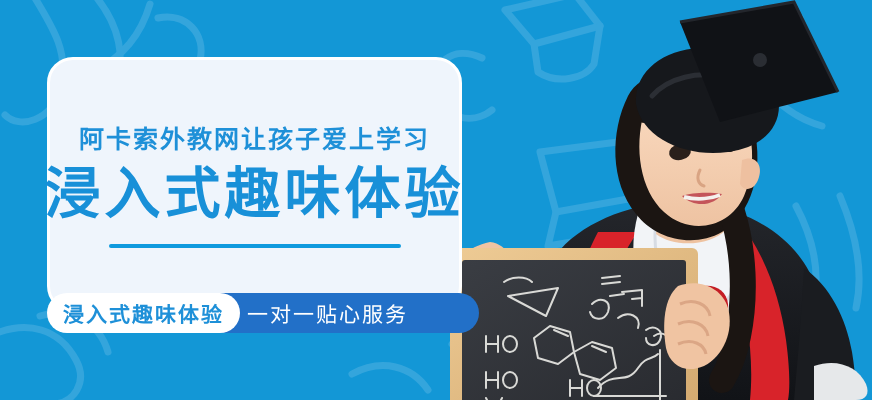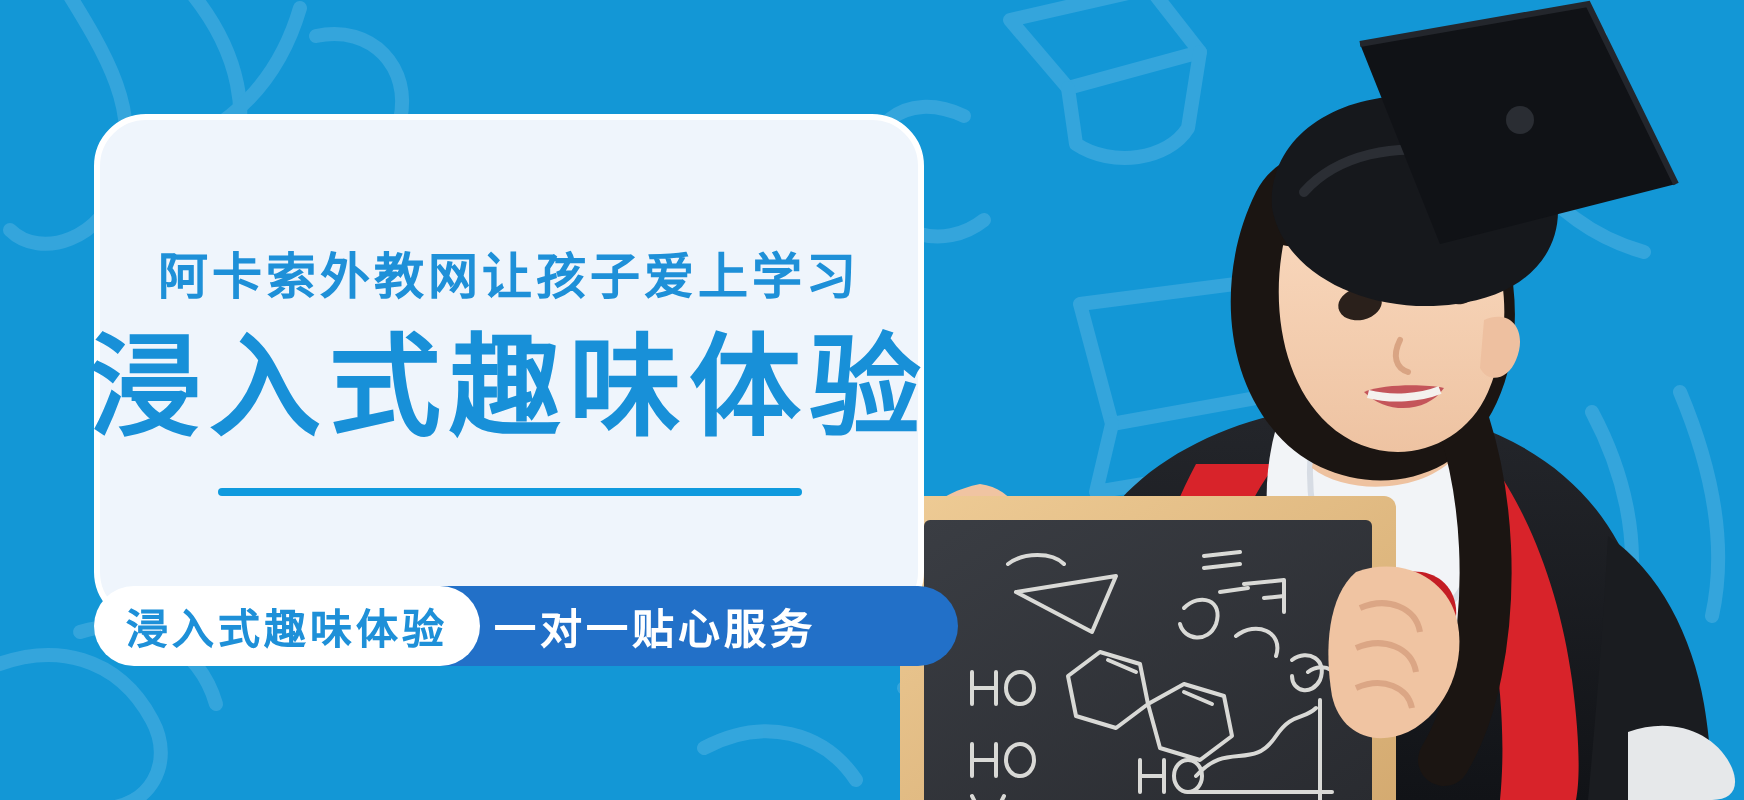--- a/index.html
+++ b/index.html
@@ -64,21 +64,21 @@
   .tag-dark{
     position:absolute;left:96px;top:0;
     height:40px;width:336px;
     background:#2270c8;
     border-radius:20px;
     z-index:1;
   }
   .tag-dark-label{
     position:absolute;left:200px;top:0;height:40px;z-index:3;
     display:flex;align-items:center;
-    color:#ffffff;font-size:21px;font-weight:700;letter-spacing:2px;
+    color:#ffffff;font-size:21px;font-weight:400;letter-spacing:2px;
     white-space:nowrap;
   }
   .tag-light{
     position:relative;z-index:2;
     height:40px;min-width:188px;
     background:#ffffff;border-radius:20px;
     display:flex;align-items:center;justify-content:center;
     padding:0 16px;box-sizing:border-box;
   }
   .tag-light-label{

